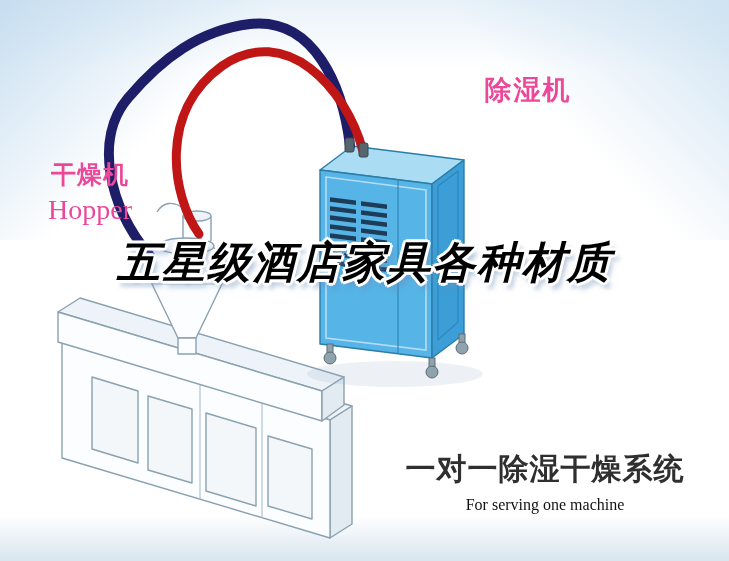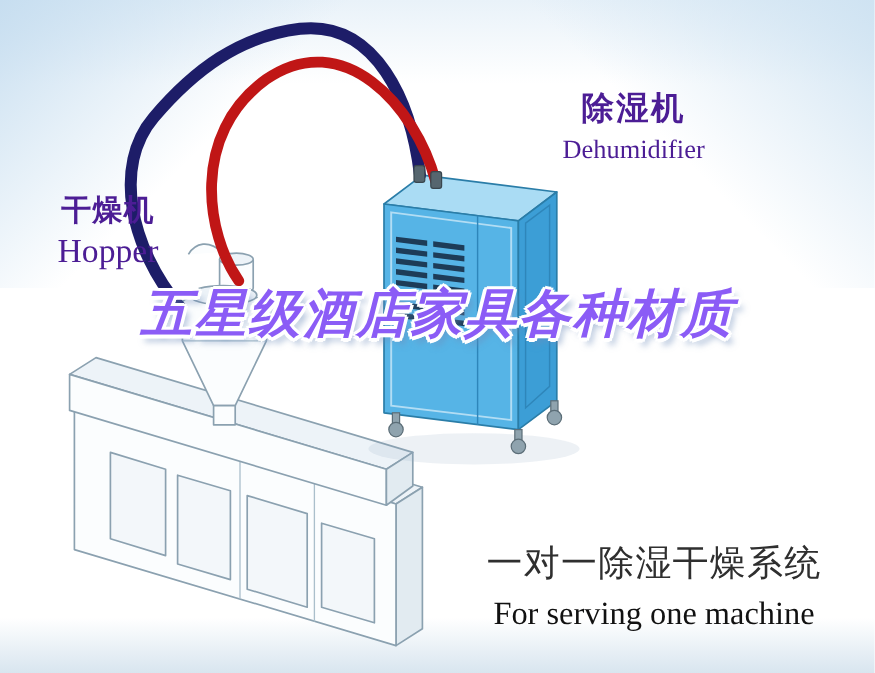--- a/index.html
+++ b/index.html
@@ -29,42 +29,42 @@
   .pipe      { fill:none; stroke-linecap:round; stroke-linejoin:round; }
   .pipe-navy { stroke-width:10; }
   .pipe-red  { stroke-width:9; }
 
   .dh-edge    { stroke:#2a7da8; stroke-width:1.4; stroke-linejoin:round; }
   .vent       { fill:#1d3c58; }
   .inner-line { fill:none; stroke:rgba(255,255,255,0.55); stroke-width:1.6; }
   .caster     { fill:#8fa3ae; stroke:#5b6d77; stroke-width:1; }
   .nozzle     { fill:#56666f; stroke:#39464e; stroke-width:1; }
 
-  .label { position:absolute; text-align:center; color:#4c1d95; }
+  .label { position:absolute; text-align:center; color:#ec4899; }
   .label .zh { font-weight:bold; }
   .serif { font-family:"Liberation Serif", serif; }
 
   .label-hopper { left:38px; top:158px; width:104px; }
   .label-hopper .zh { font-size:25px; letter-spacing:1px; }
   .label-hopper .en { font-size:28px; margin-top:3px; }
 
   .label-dehum { left:446px; top:72px; width:164px; }
   .label-dehum .zh { font-size:27px; letter-spacing:2px; }
   .label-dehum .en { font-size:22px; margin-top:4px; }
 
   .headline { position:absolute; left:0; top:236px; width:729px; text-align:center;
     font-weight:bold; font-style:italic; font-size:43px; line-height:52px; letter-spacing:2px;
-    color:#8b5cf6;
+    color:#000000;
     text-shadow: -2px -2px 0 #fff, 2px -2px 0 #fff, -2px 2px 0 #fff, 2px 2px 0 #fff,
                  -3px 0 0 #fff, 3px 0 0 #fff, 0 -3px 0 #fff, 0 3px 0 #fff,
                  4px 6px 5px rgba(110,140,185,0.55); }
 
   .footer { position:absolute; left:376px; top:449px; width:338px; text-align:center; }
-  .footer-title { font-size:30px; font-weight:normal; color:#2f2f2f; letter-spacing:1px; }
-  .footer-sub { font-size:27px; color:#111; margin-top:6px; }
+  .footer-title { font-size:30px; font-weight:bold; color:#2f2f2f; letter-spacing:1px; }
+  .footer-sub { font-size:16px; color:#111; margin-top:6px; }
 </style>
 </head>
 <body>
 
 <div class="stage">
 
   <div class="bg bg-top"></div>
   <div class="bg bg-tl"></div>
   <div class="bg bg-tr"></div>
   <div class="bg bg-bottom"></div>
@@ -146,21 +146,20 @@
     </g>
   </svg>
 
   <div class="label label-hopper">
     <div class="zh">干燥机</div>
     <div class="en serif">Hopper</div>
   </div>
 
   <div class="label label-dehum">
     <div class="zh">除湿机</div>
-    <div class="en serif">Dehumidifier</div>
   </div>
 
   <div class="headline">
     <div>五星级酒店家具各种材质</div>
   </div>
 
   <div class="footer">
     <div class="footer-title">一对一除湿干燥系统</div>
     <div class="footer-sub serif">For serving one machine</div>
   </div>

